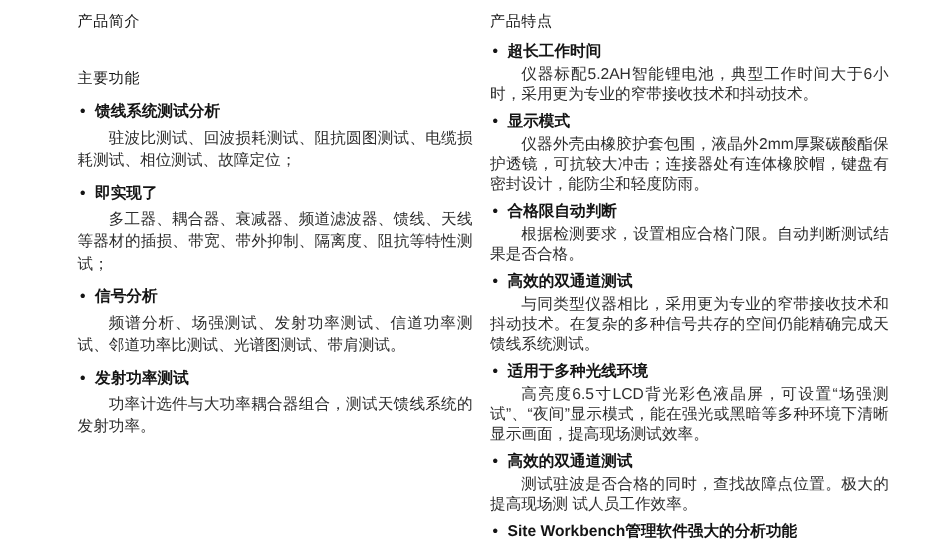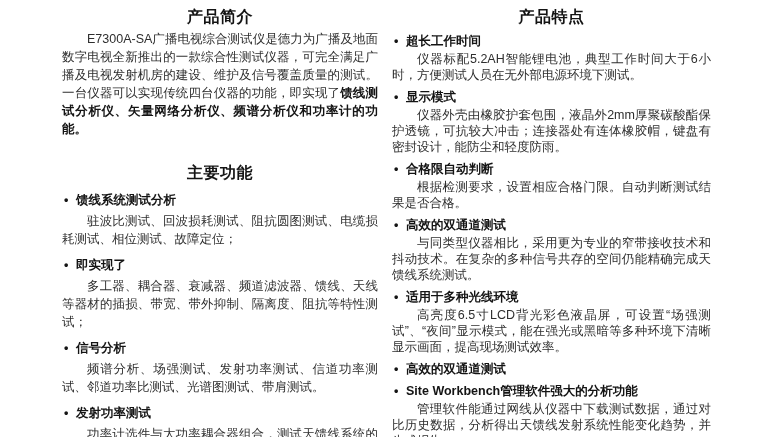--- a/index.html
+++ b/index.html
@@ -10,26 +10,25 @@
     font-family:"Liberation Sans", sans-serif;
     color:#2e2e2e;
     overflow:hidden;
   }
   .col { position:absolute; top:7px; }
   .col-left  { left:62px;  width:316px; }
   .col-right { left:392px; width:319px; }
 
   .sec-heading {
     margin:0;
-    font-size:16px;
-    font-weight:bold;
+    font-size:12px;
+    font-weight:normal;
     color:#141414;
     line-height:20px;
     letter-spacing:0.5px;
-    text-align:center;
   }
   .heading-gap { margin-top:25px; }
 
   .body {
     margin:0;
     font-size:12.5px;
     text-align:justify;
     color:#2e2e2e;
   }
   .col-left  .body { line-height:18px; margin-top:3px; }
@@ -55,21 +54,20 @@
   }
 </style>
 </head>
 <body>
 
 <div class="page">
 
   <div class="col col-left">
     <h1 class="sec-heading">产品简介</h1>
 
-    <p class="body indent"><span>E7300A-SA广播电视综合测试仪是德力为广播及地面数字电视全新推出的一款综合性测试仪器，可完全满足广播及电视发射机房的建设、维护及信号覆盖质量的测试。一台仪器可以实现传统四台仪器的功能，即实现了</span><span class="bold-run">馈线测试分析仪、矢量网络分析仪、频谱分析仪和功率计的功能。</span></p>
 
     <h1 class="sec-heading heading-gap">主要功能</h1>
 
     <div>
       <div class="bullet-title">
           <span class="dot">•</span>
           <span>馈线系统测试分析</span>
         </div>
       <p class="body indent">驻波比测试、回波损耗测试、阻抗圆图测试、电缆损耗测试、相位测试、故障定位；</p>
     </div>
@@ -100,21 +98,21 @@
   </div>
 
   <div class="col col-right">
     <h1 class="sec-heading">产品特点</h1>
 
     <div>
       <div class="bullet-title">
           <span class="dot">•</span>
           <span>超长工作时间</span>
         </div>
-      <p class="body indent">仪器标配5.2AH智能锂电池，典型工作时间大于6小时，方便测试人员在无外部电源环境下测试。</p>
+      <p class="body indent">仪器标配5.2AH智能锂电池，典型工作时间大于6小时，采用更为专业的窄带接收技术和抖动技术。</p>
     </div>
 
     <div>
       <div class="bullet-title">
           <span class="dot">•</span>
           <span>显示模式</span>
         </div>
       <p class="body indent">仪器外壳由橡胶护套包围，液晶外2mm厚聚碳酸酯保护透镜，可抗较大冲击；连接器处有连体橡胶帽，键盘有密封设计，能防尘和轻度防雨。</p>
     </div>
 
@@ -140,20 +138,21 @@
           <span>适用于多种光线环境</span>
         </div>
       <p class="body indent">高亮度6.5寸LCD背光彩色液晶屏，可设置“场强测试”、“夜间”显示模式，能在强光或黑暗等多种环境下清晰显示画面，提高现场测试效率。</p>
     </div>
 
     <div>
       <div class="bullet-title">
           <span class="dot">•</span>
           <span>高效的双通道测试</span>
         </div>
+      <p class="body indent">测试驻波是否合格的同时，查找故障点位置。极大的提高现场测 试人员工作效率。</p>
     </div>
 
     <div>
       <div class="bullet-title">
           <span class="dot">•</span>
           <span>Site Workbench管理软件强大的分析功能</span>
         </div>
       <p class="body indent">管理软件能通过网线从仪器中下载测试数据，通过对比历史数据，分析得出天馈线发射系统性能变化趋势，并生成报告。</p>
     </div>
   </div>

